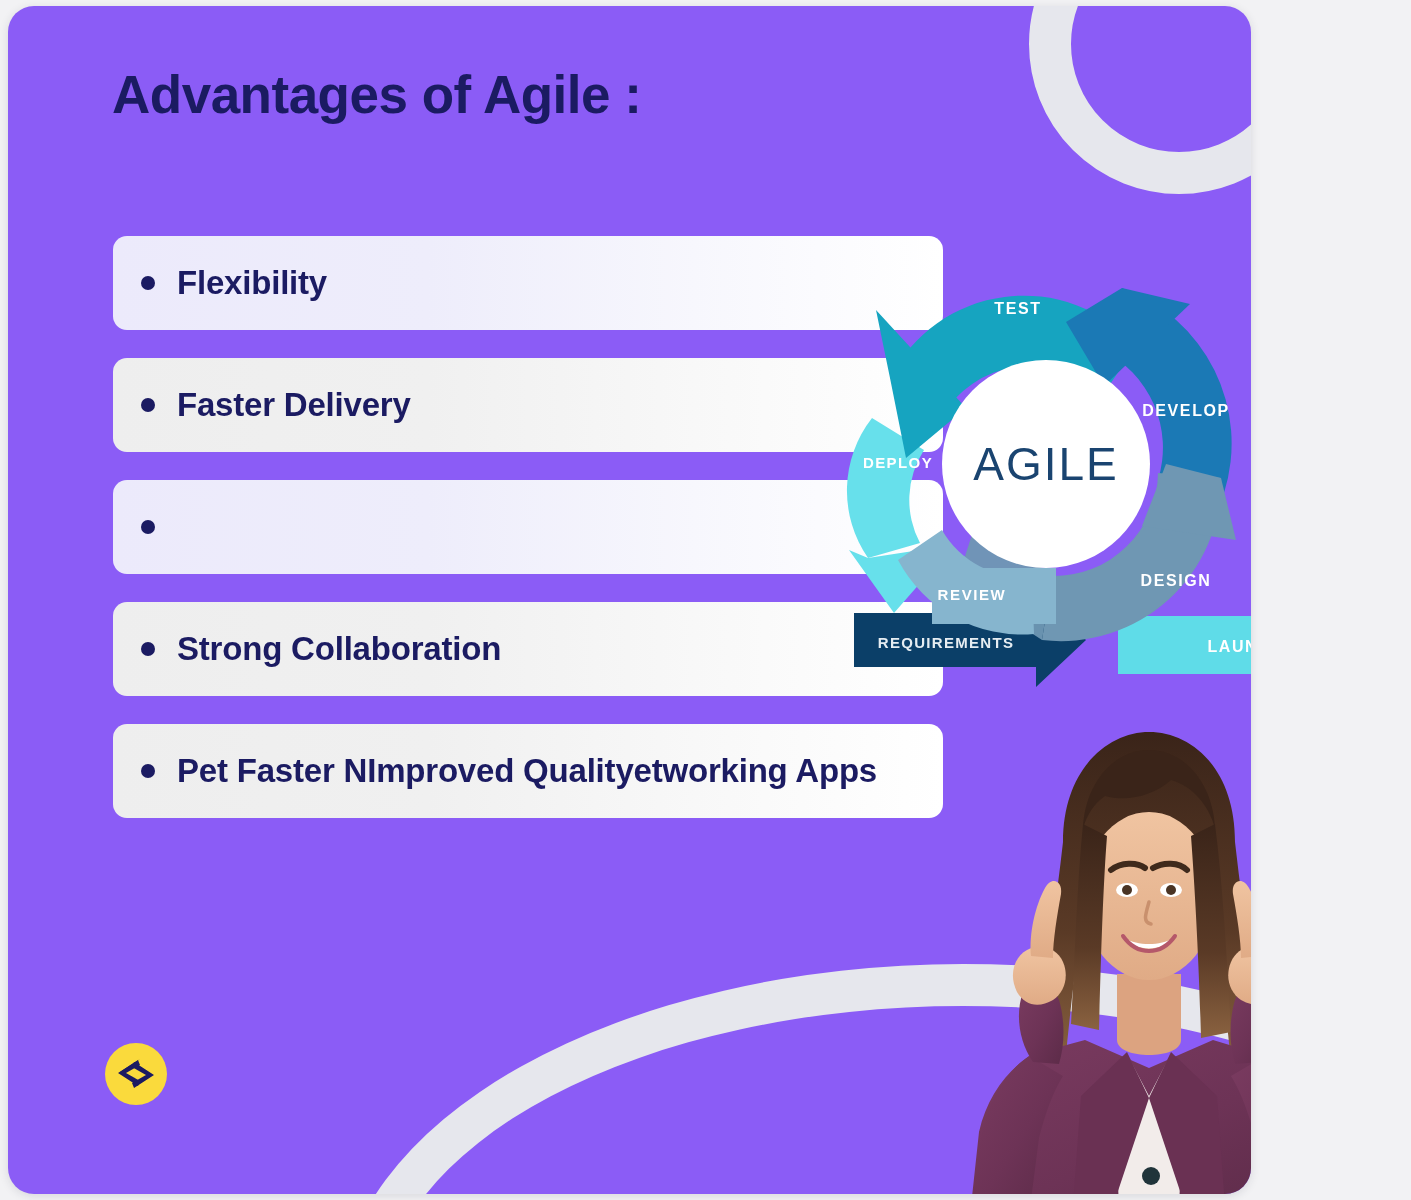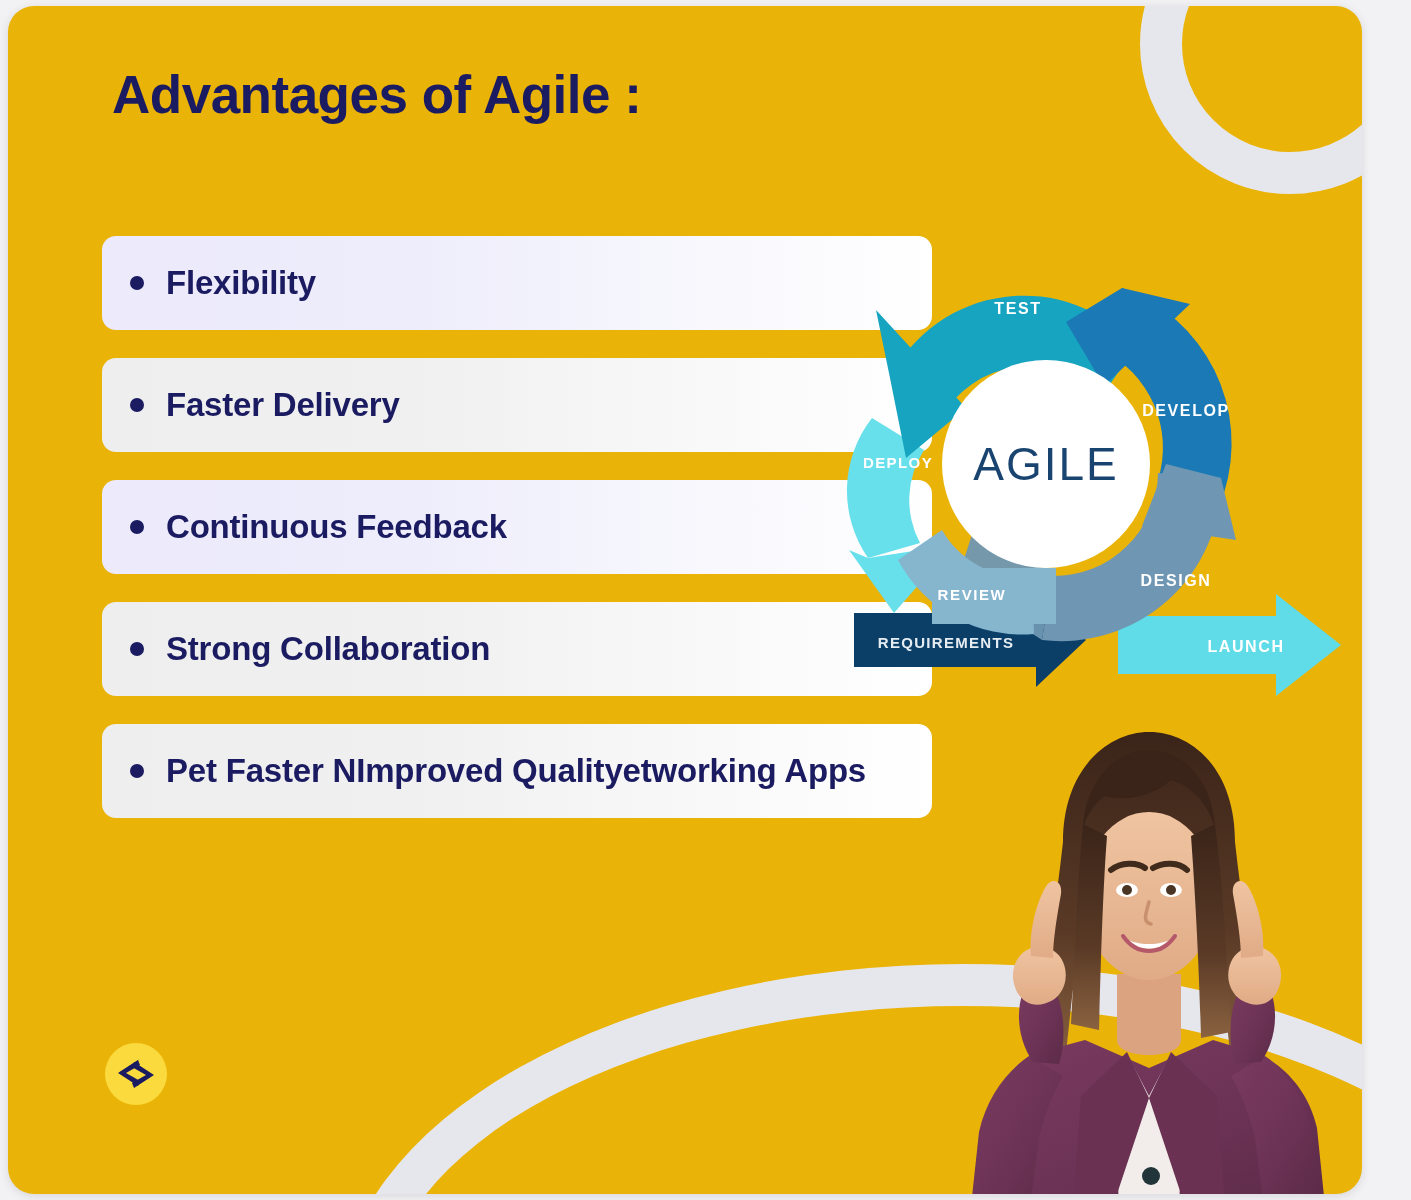--- a/index.html
+++ b/index.html
@@ -11,23 +11,23 @@
     width: 1411px;
     height: 1200px;
     overflow: hidden;
     font-family: "Liberation Sans", sans-serif;
   }
 
   .slide-card {
     position: absolute;
     left: 8px;
     top: 6px;
-    width: 1354px;
+    width: 1243px;
     height: 1188px;
-    background: #eab308;
+    background: #8b5cf6;
     border-radius: 26px;
     box-shadow: 0 2px 10px rgba(40,40,60,0.13);
     overflow: hidden;
   }
 
   
   .deco-ring {
     position: absolute;
     right: -78px;
     top: -112px;
@@ -56,21 +56,21 @@
     font-size: 53px;
     font-weight: bold;
     color: #1b1b62;
     letter-spacing: -0.5px;
     white-space: nowrap;
   }
 
   
   .adv-list {
     position: absolute;
-    left: 94px;
+    left: 105px;
     top: 230px;
     width: 830px;
   }
   .adv-row {
     position: relative;
     height: 94px;
     margin-bottom: 28px;
     border-radius: 14px;
     display: flex;
     align-items: center;
@@ -148,21 +148,20 @@
     <div class="adv-row tint-a">
       <span class="adv-bullet"></span>
       <span class="adv-label">Flexibility</span>
     </div>
     <div class="adv-row tint-b">
       <span class="adv-bullet"></span>
       <span class="adv-label">Faster Delivery</span>
     </div>
     <div class="adv-row tint-a">
       <span class="adv-bullet"></span>
-      <span class="adv-label">Continuous Feedback</span>
     </div>
     <div class="adv-row tint-b">
       <span class="adv-bullet"></span>
       <span class="adv-label">Strong Collaboration</span>
     </div>
     <div class="adv-row tint-b">
       <span class="adv-bullet"></span>
       <span class="adv-label">Pet Faster NImproved Qualityetworking Apps</span>
     </div>
   </div>

